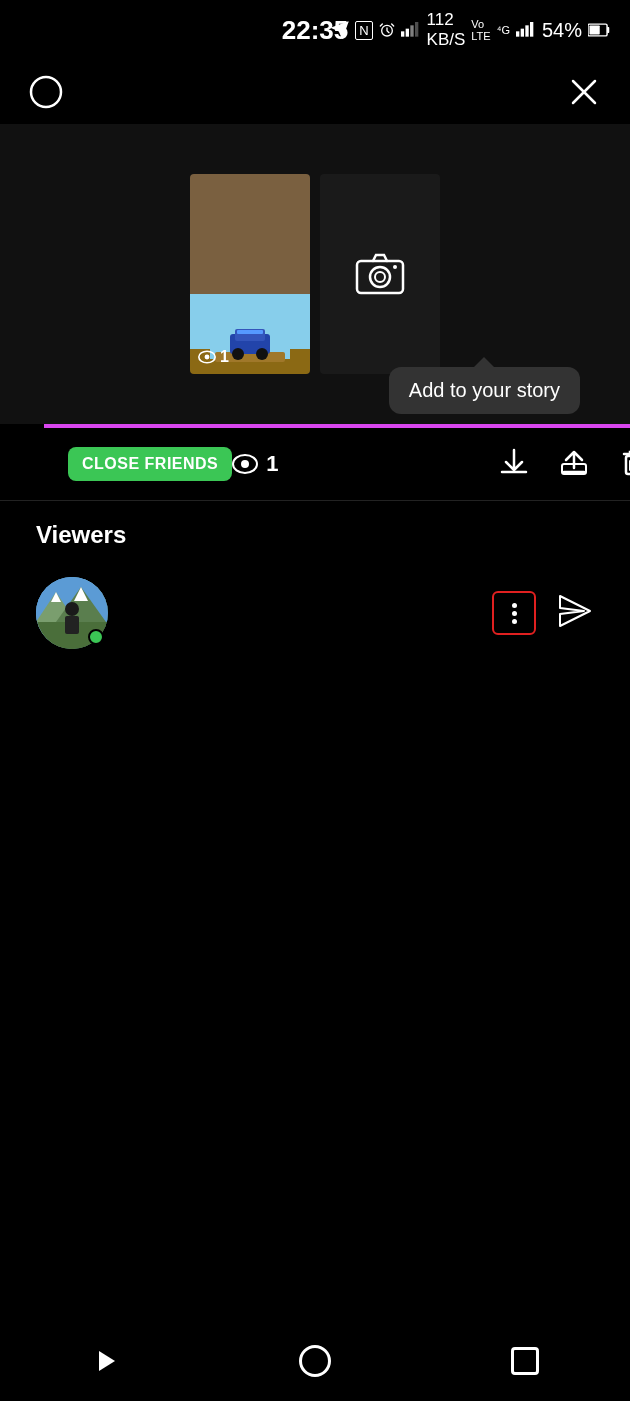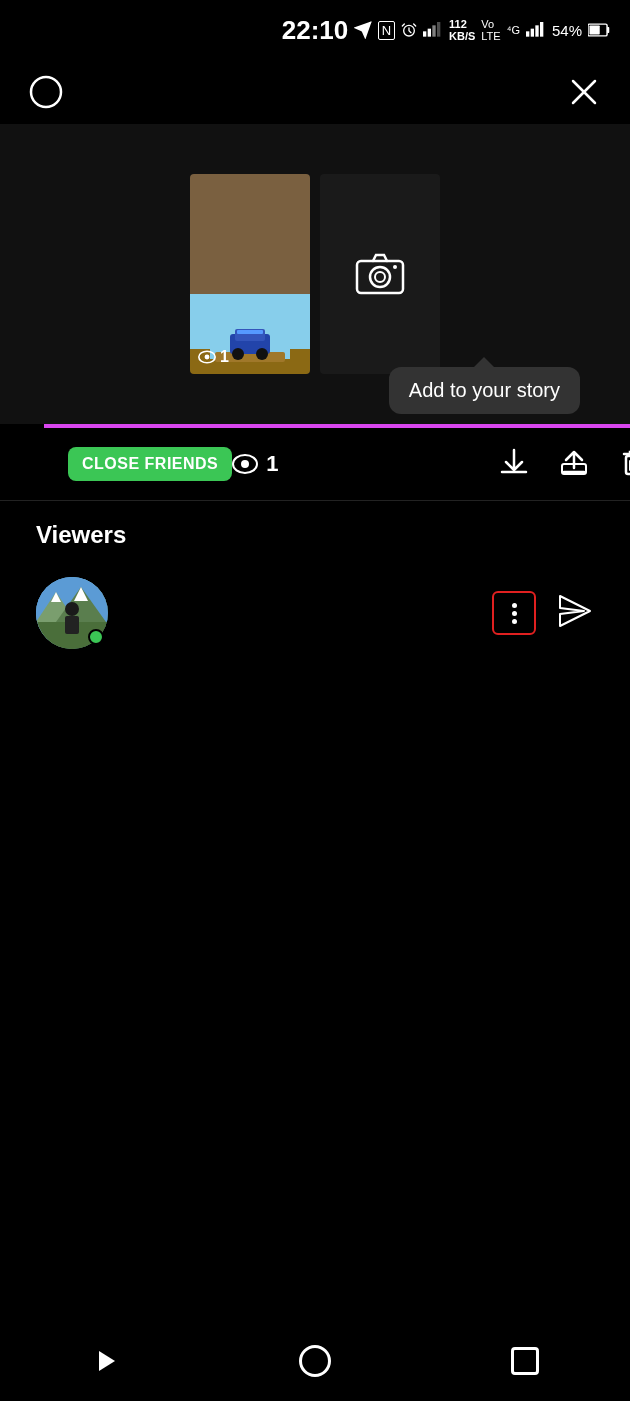--- a/index.html
+++ b/index.html
@@ -288,21 +288,21 @@
       width: 28px;
       height: 28px;
       border: 3px solid #fff;
       border-radius: 4px;
     }
   </style>
 </head>
 <body>
 
 <div class="status-bar">
-  <span class="status-time">22:10</span>
+  <span class="status-time">22:35</span>
   <div class="status-icons">
 
     <svg width="18" height="18" viewBox="0 0 24 24">
       <path d="M22 2L11 13" stroke="white" stroke-width="2" stroke-linecap="round"></path>
       <path d="M22 2L15 22L11 13L2 9L22 2Z" stroke="white" stroke-width="2" fill="white"></path>
     </svg>
 
     <span style="font-size:13px; color:#fff; border:1px solid #fff; padding:1px 3px; border-radius:2px;">N</span>
 
     <svg width="16" height="16" viewBox="0 0 24 24">
@@ -311,34 +311,34 @@
       <path d="M5 3L2 6M19 3L22 6" stroke="white" stroke-width="2" stroke-linecap="round"></path>
     </svg>
 
     <svg width="20" height="16" viewBox="0 0 30 24">
       <rect x="0" y="14" width="5" height="8" fill="white"></rect>
       <rect x="7" y="10" width="5" height="12" fill="white"></rect>
       <rect x="14" y="5" width="5" height="17" fill="white" opacity="0.5"></rect>
       <rect x="21" y="0" width="5" height="22" fill="white" opacity="0.3"></rect>
     </svg>
 
-    <span style="font-size:11px; color:#fff;font-weight:bold;">112<br>KB/S</span>
+    <span style="font-size:17px; color:#fff;">112<br>KB/S</span>
 
     <span style="font-size:11px; color:#fff;">Vo<br>LTE</span>
 
     <span style="font-size:11px; color:#fff;">⁴G</span>
 
     <svg width="20" height="16" viewBox="0 0 30 24">
       <rect x="0" y="14" width="5" height="8" fill="white"></rect>
       <rect x="7" y="10" width="5" height="12" fill="white"></rect>
       <rect x="14" y="5" width="5" height="17" fill="white"></rect>
       <rect x="21" y="0" width="5" height="22" fill="white"></rect>
     </svg>
 
-    <span style="font-size:15px; color:#fff;">54%</span>
+    <span style="font-size:20px; color:#fff;">54%</span>
     <svg width="22" height="14" viewBox="0 0 30 18">
       <rect x="0" y="1" width="26" height="16" rx="2" stroke="white" stroke-width="2" fill="none"></rect>
       <rect x="26" y="5" width="3" height="8" rx="1" fill="white"></rect>
       <rect x="2" y="3" width="14" height="12" rx="1" fill="white"></rect>
     </svg>
   </div>
 </div>
 
 <div class="top-controls">
   <div style="width:44px;height:44px;display:flex;align-items:center;justify-content:center;">

